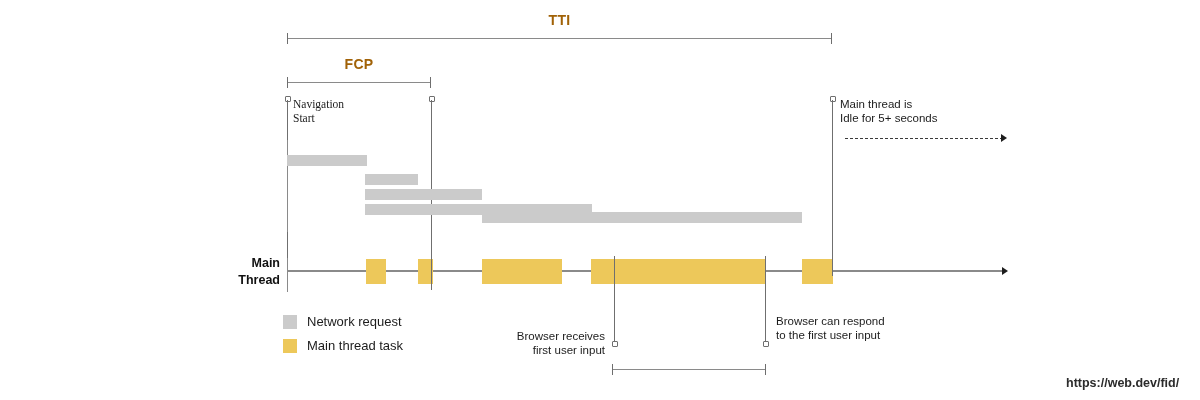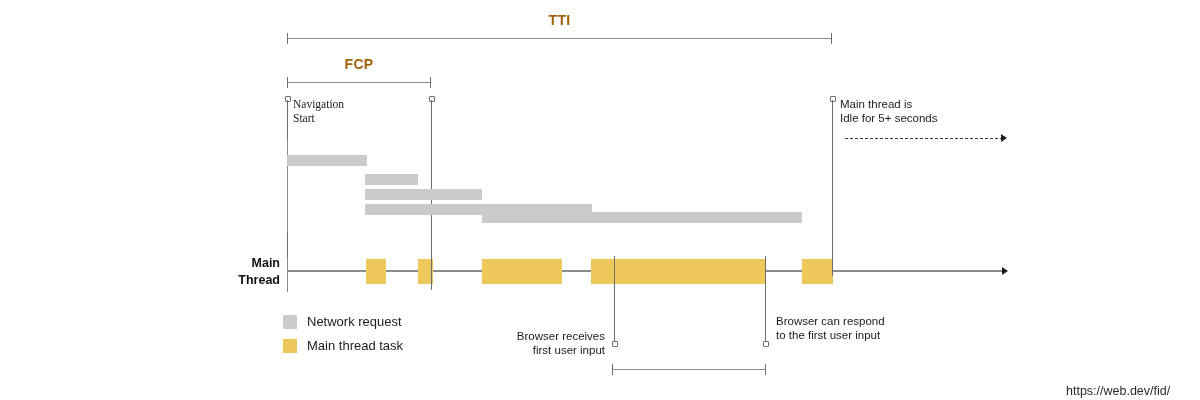--- a/index.html
+++ b/index.html
@@ -141,15 +141,15 @@
 
   <div class="legend-item" style="left:283px;top:314px;">
     <span class="legend-swatch" style="background:#cbcbcb;"></span>
     <span class="legend-text">Network request</span>
   </div>
   <div class="legend-item" style="left:283px;top:338px;">
     <span class="legend-swatch" style="background:#edc85a;"></span>
     <span class="legend-text">Main thread task</span>
   </div>
 
-  <div class="source-url" style="left:1066px;top:384px;">https://web.dev/fid/</div>
+  <div class="source-url" style="left:1066px;top:376px;font-weight:bold;">https://web.dev/fid/</div>
 
 </div>
 
 </body></html>

